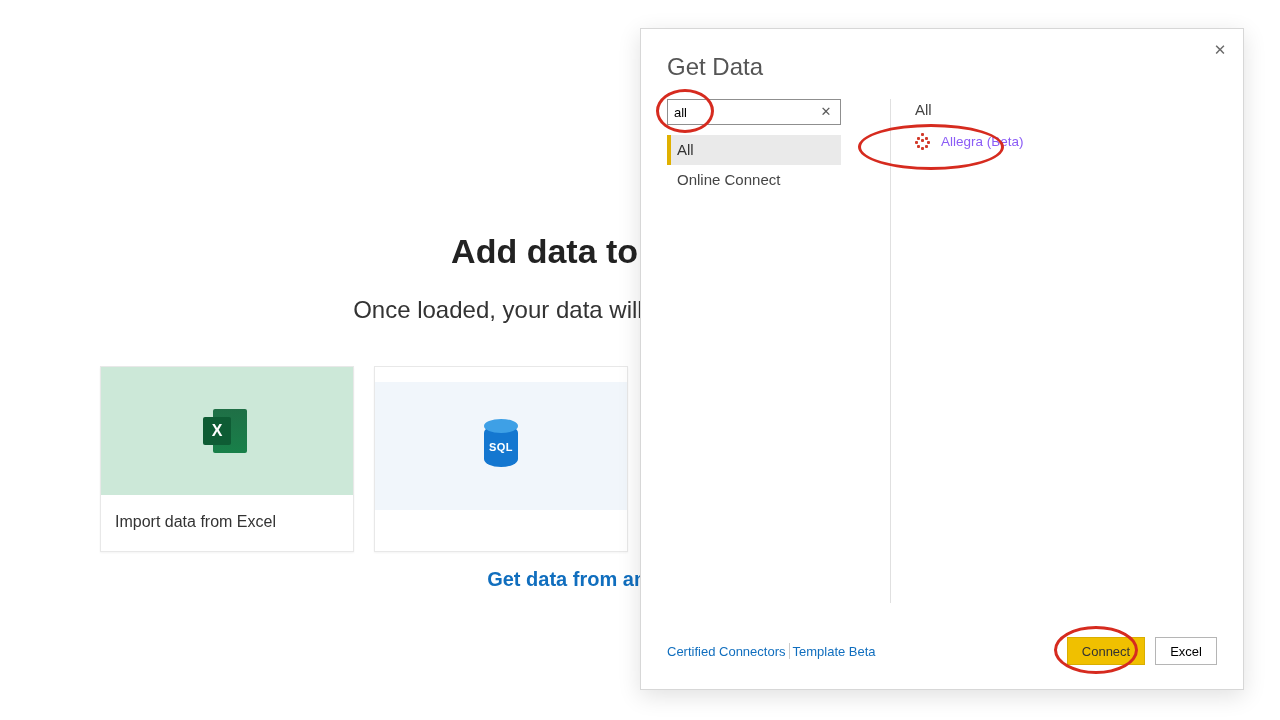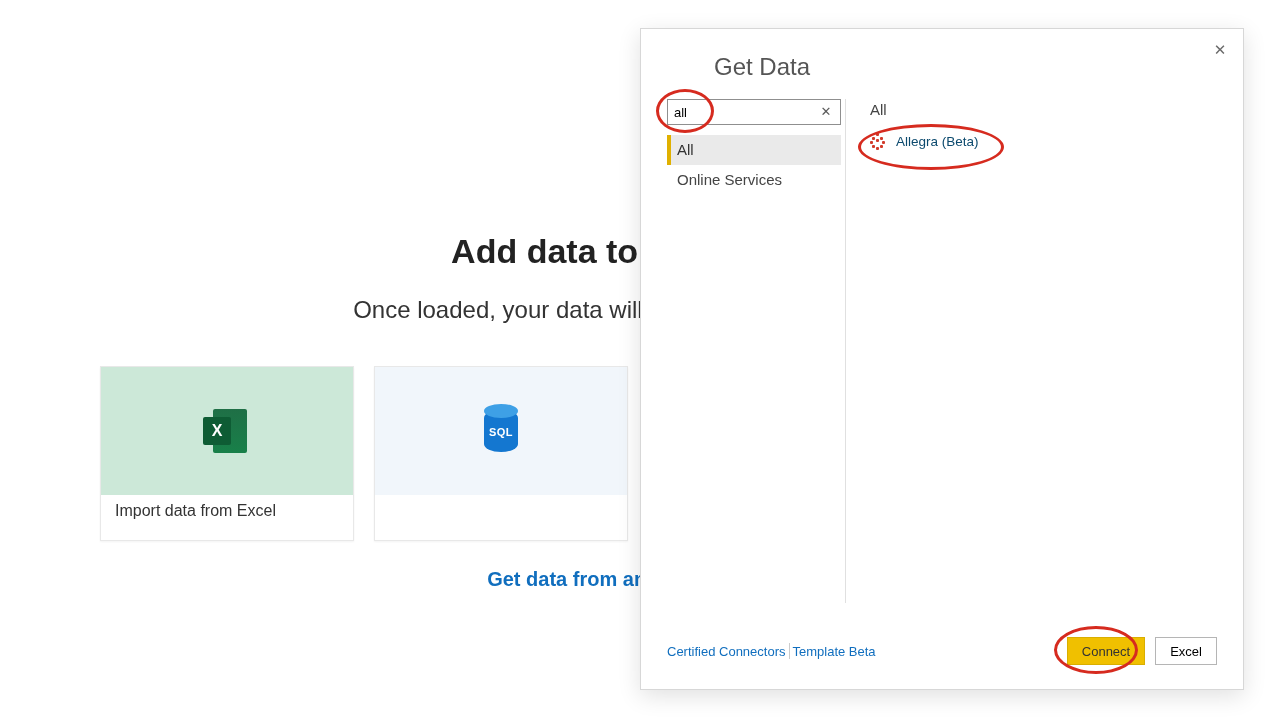--- a/index.html
+++ b/index.html
@@ -49,23 +49,23 @@
     box-shadow: 0 1px 2px rgba(0,0,0,0.05);
     background: #fff;
   }
   .card-top {
     height: 128px;
     display: flex;
     align-items: center;
     justify-content: center;
   }
   .card-excel .card-top { background: #cce8d8; }
-  .card-sql   .card-top { background: #f1f6fb; }
+  .card-sql   .card-top { background: #f1f6fb; margin-top: 15px; }
   .card-label {
-    padding: 7px 14px 20px;
+    padding: 18px 14px 20px;
     font-size: 16px;
     color: #333;
   }
   .excel-icon {
     width: 48px; height: 48px; position: relative;
   }
   .excel-icon .back {
     position: absolute; left: 10px; top: 2px;
     width: 34px; height: 44px;
     background: linear-gradient(#1f6f46,#188049);
@@ -135,30 +135,30 @@
     text-align: center;
     cursor: pointer;
   }
   .dlg-title {
     position: absolute;
     left: 26px;
     top: 24px;
     font-size: 24px;
     font-weight: 400;
     color: #555;
-    margin-left: 47px;
   }
 
   .dlg-body {
     position: absolute;
     left: 26px;
     right: 26px;
     top: 70px;
     bottom: 86px;
     display: flex;
+    gap: 45px;
   }
 
   .left-col {
     width: 178px;
     flex: none;
   }
   .search-row {
     position: relative;
     height: 26px;
     margin-bottom: 10px;
@@ -212,21 +212,21 @@
     margin-top: 2px;
     margin-bottom: 6px;
     padding-bottom: 4px;
   }
   .conn-item {
     display: flex;
     align-items: center;
     gap: 10px;
     height: 26px;
     font-size: 13.5px;
-    color: #0c4a6e;
+    color: #8b5cf6;
     cursor: pointer;
     text-align: center;
   }
   .allegra-glyph {
     width: 16px; height: 16px;
     position: relative;
   }
   .allegra-glyph span {
     position: absolute;
     width: 3px; height: 3px;
@@ -314,21 +314,21 @@
   <div class="dlg-title">Get Data</div>
 
   <div class="dlg-body">
     <div class="left-col">
       <div class="search-row">
         <input class="search-input" type="text" value="all" style="">
         <div class="search-clear">✕</div>
       </div>
       <div class="cat-list">
         <div class="cat-item selected">All</div>
-        <div class="cat-item">Online Services</div>
+        <div class="cat-item">Online Connect</div>
       </div>
     </div>
 
     <div class="right-col">
       <div class="right-heading">All</div>
       <div class="conn-item">
         <div class="allegra-glyph">
           <span style="left:6px;top:0"></span>
           <span style="left:2px;top:4px"></span>
           <span style="left:10px;top:4px"></span>

